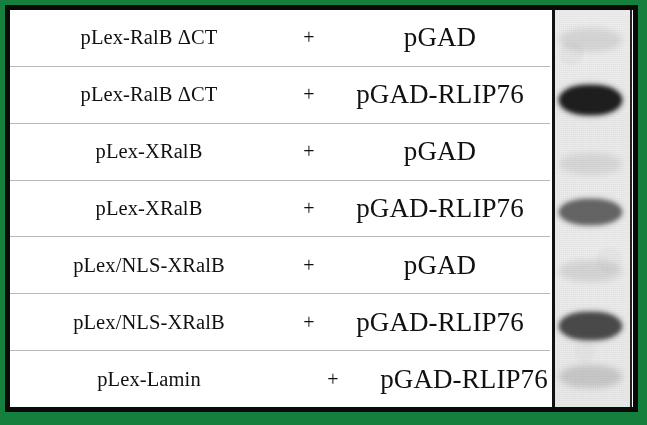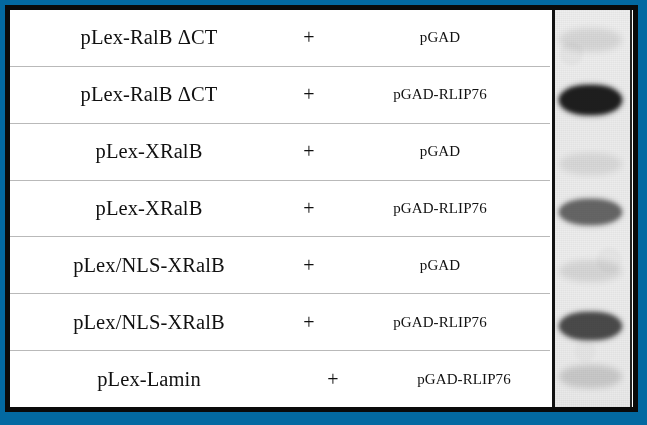--- a/index.html
+++ b/index.html
@@ -13,21 +13,21 @@
     font-family: "Liberation Serif", "DejaVu Serif", serif;
     overflow: hidden;
   }
 
   #figure {
     position: absolute;
     left: 0;
     top: 0;
     width: 647px;
     height: 425px;
-    background: #0369a1;
+    background: #15803d;
   }
 
   
   .frame {
     position: absolute;
     left: 5px;
     top: 5px;
     width: 633px;
     height: 407px;
     border: 5px solid #0a0a0a;
@@ -73,21 +73,21 @@
   }
   .cell-plus {
     width: 42px;
     text-align: center;
     font-size: 20px;
     color: #111111;
   }
   .cell-prey {
     flex: 1 1 auto;
     text-align: center;
-    font-size: 15px;
+    font-size: 27px;
     color: #111111;
     letter-spacing: 0.1px;
     white-space: nowrap;
     overflow: hidden;
   }
 
   
   .blot-region {
     position: relative;
     flex: 1 1 auto;

